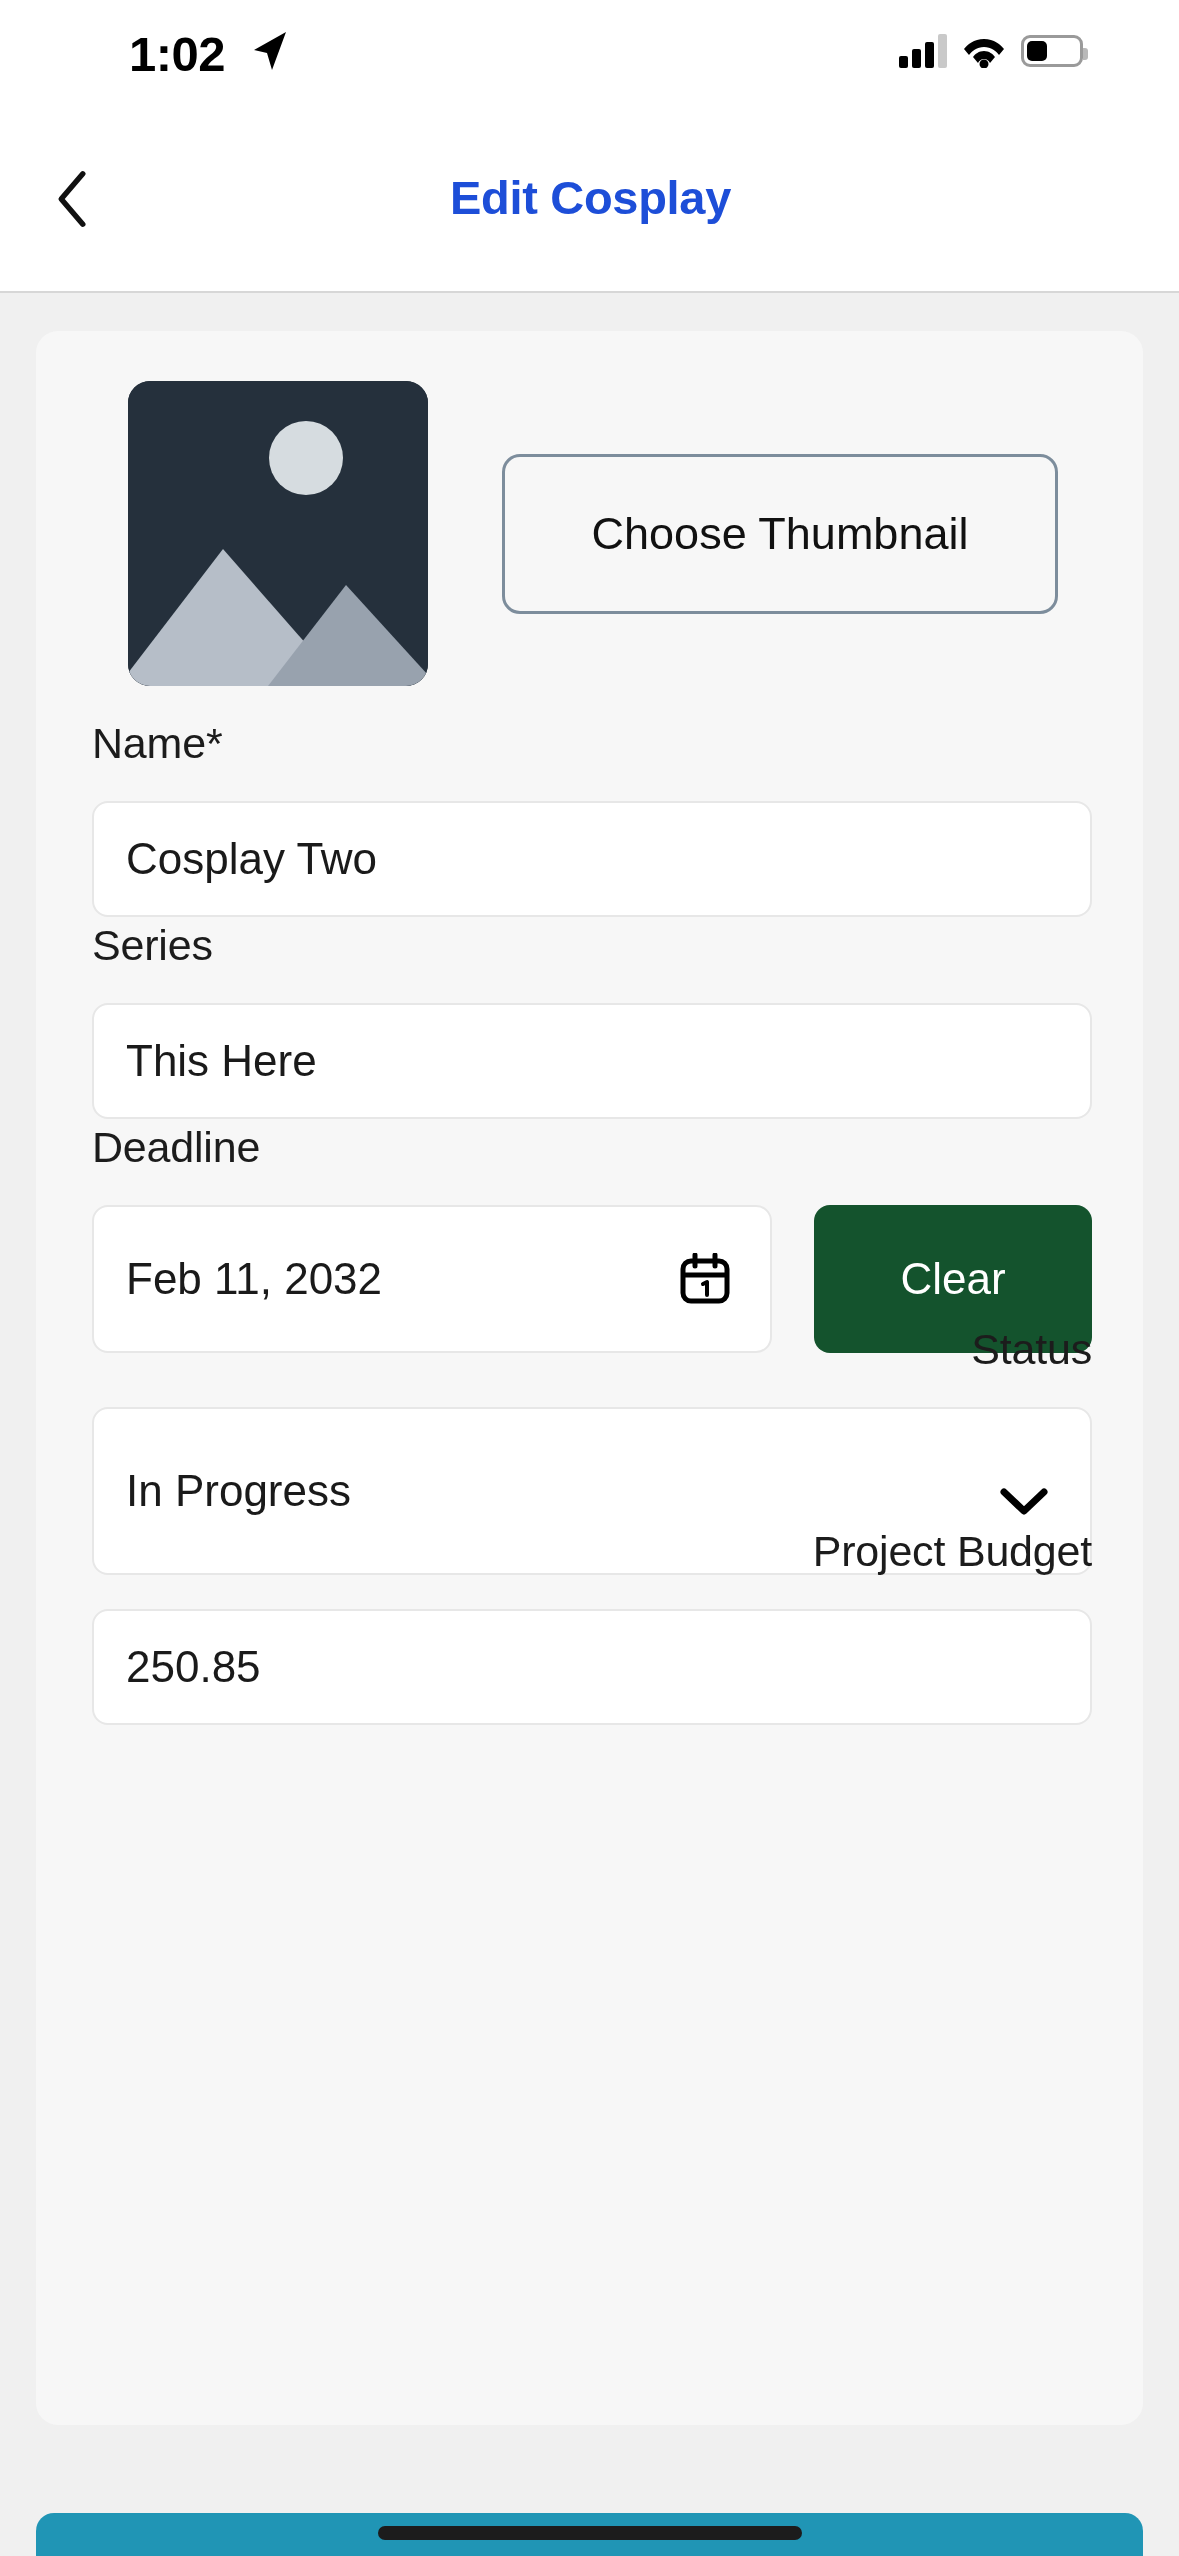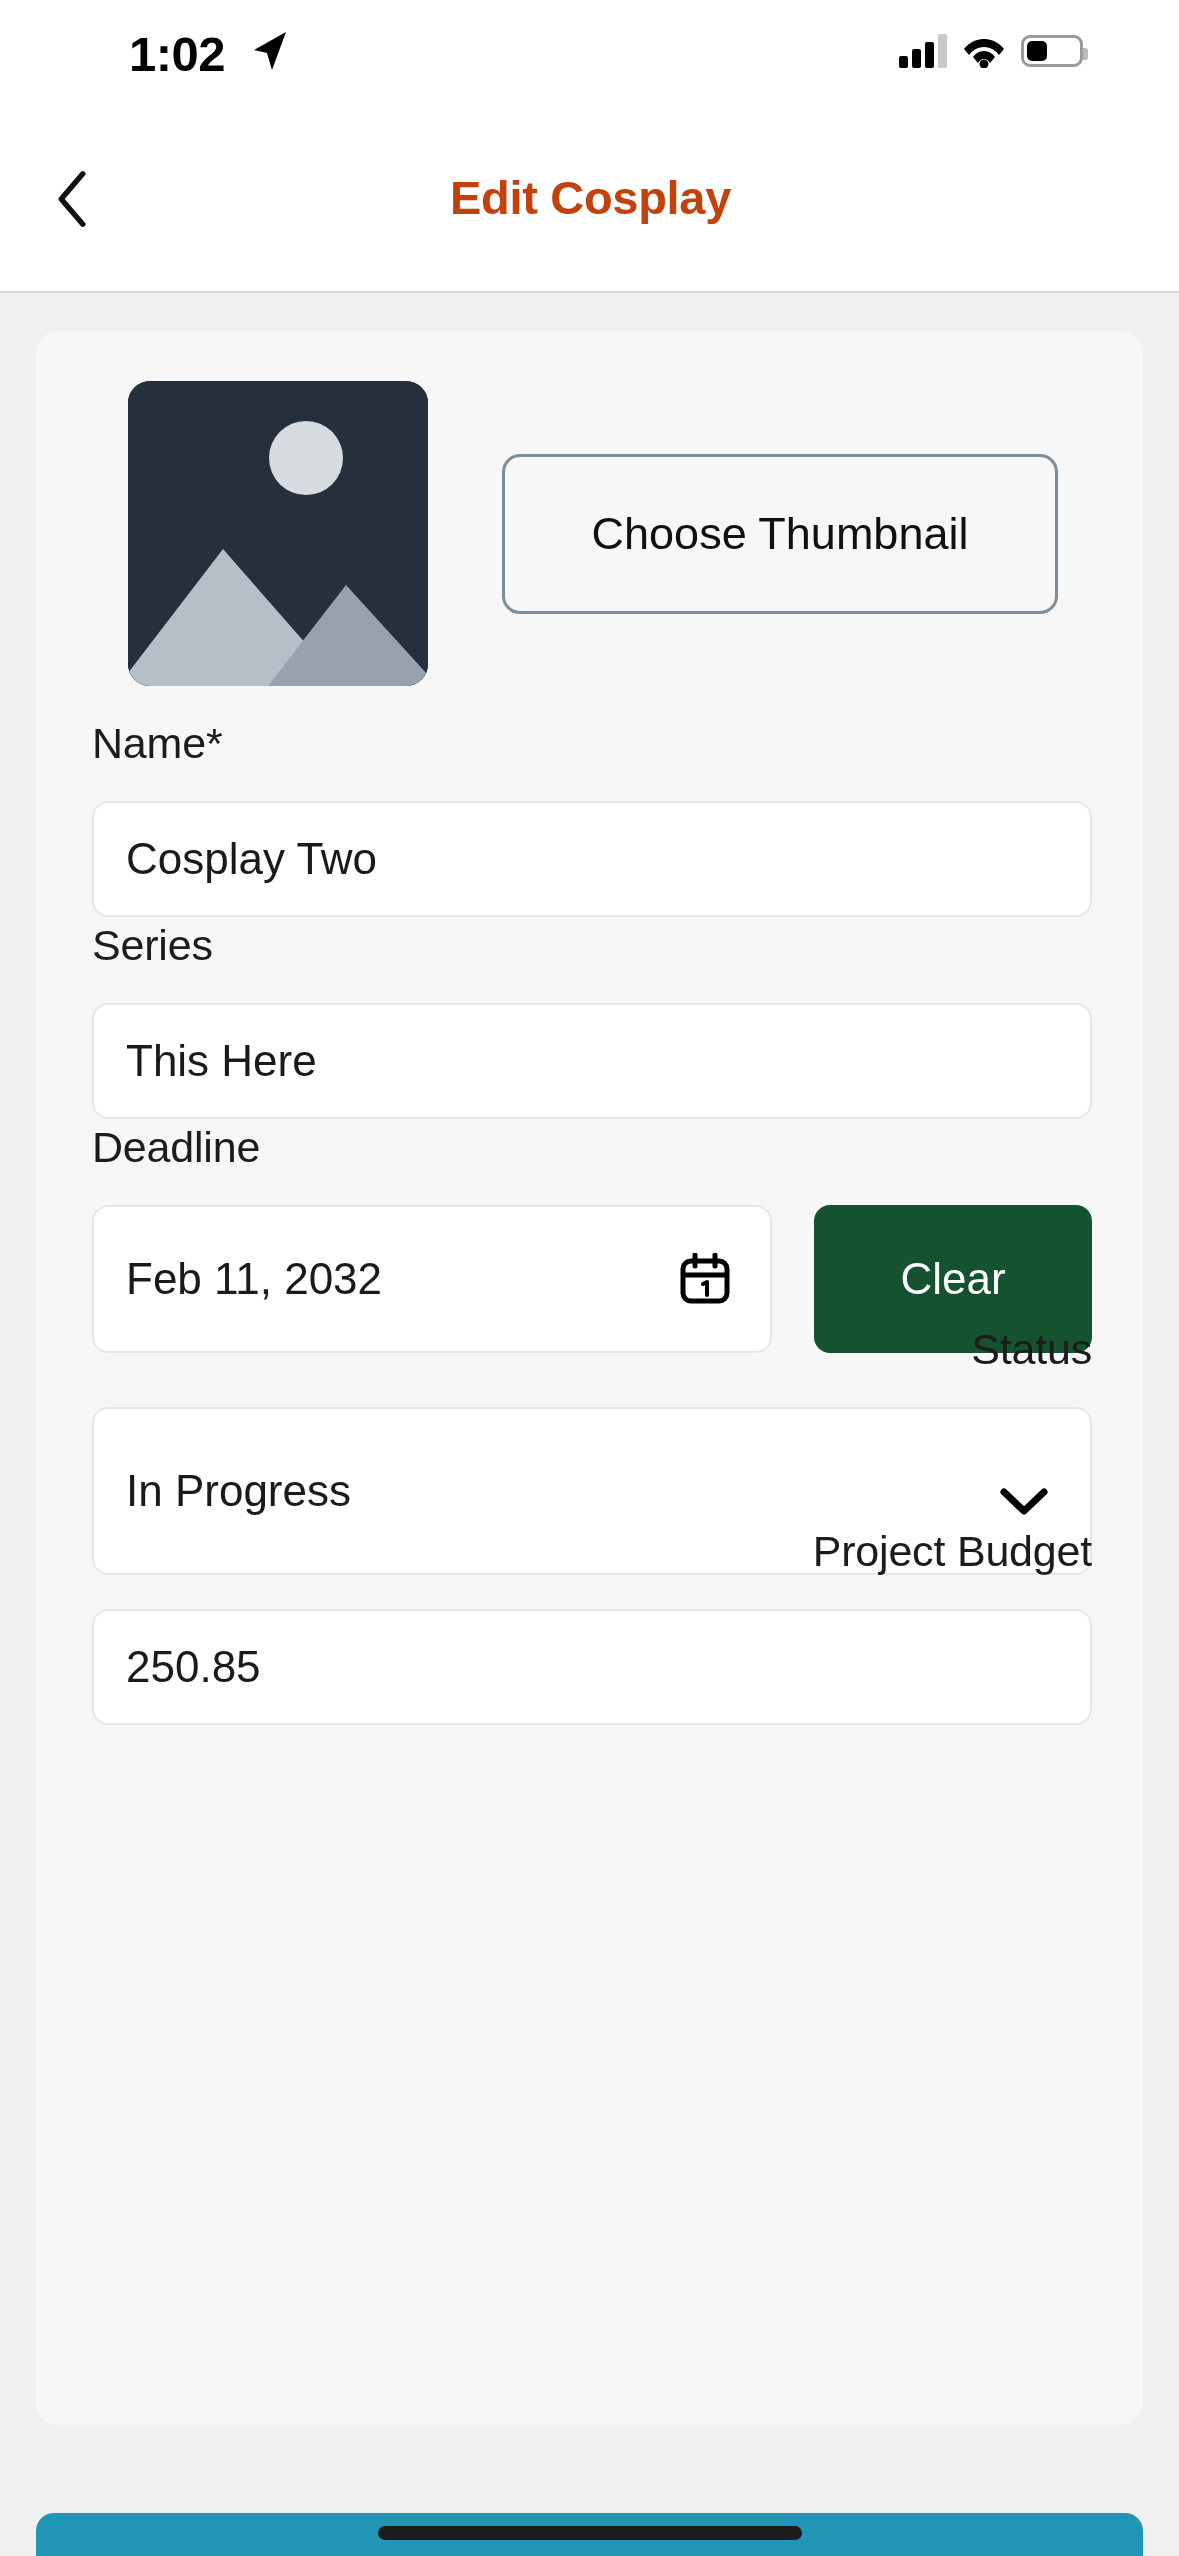--- a/index.html
+++ b/index.html
@@ -98,21 +98,21 @@
     display: flex; align-items: center; justify-content: center;
     cursor: pointer;
   }
   .nav-title {
     position: absolute;
     left: 2px; right: 0;
     top: 65px;
     text-align: center;
     font-size: 47px;
     font-weight: bold;
-    color: #c2410c;
+    color: #1d4ed8;
     letter-spacing: -0.3px;
   }
 
   
   .body-area {
     position: absolute;
     top: 295px; left: 0;
     width: 1179px;
     bottom: 0;
     background: #f0f0f0;

